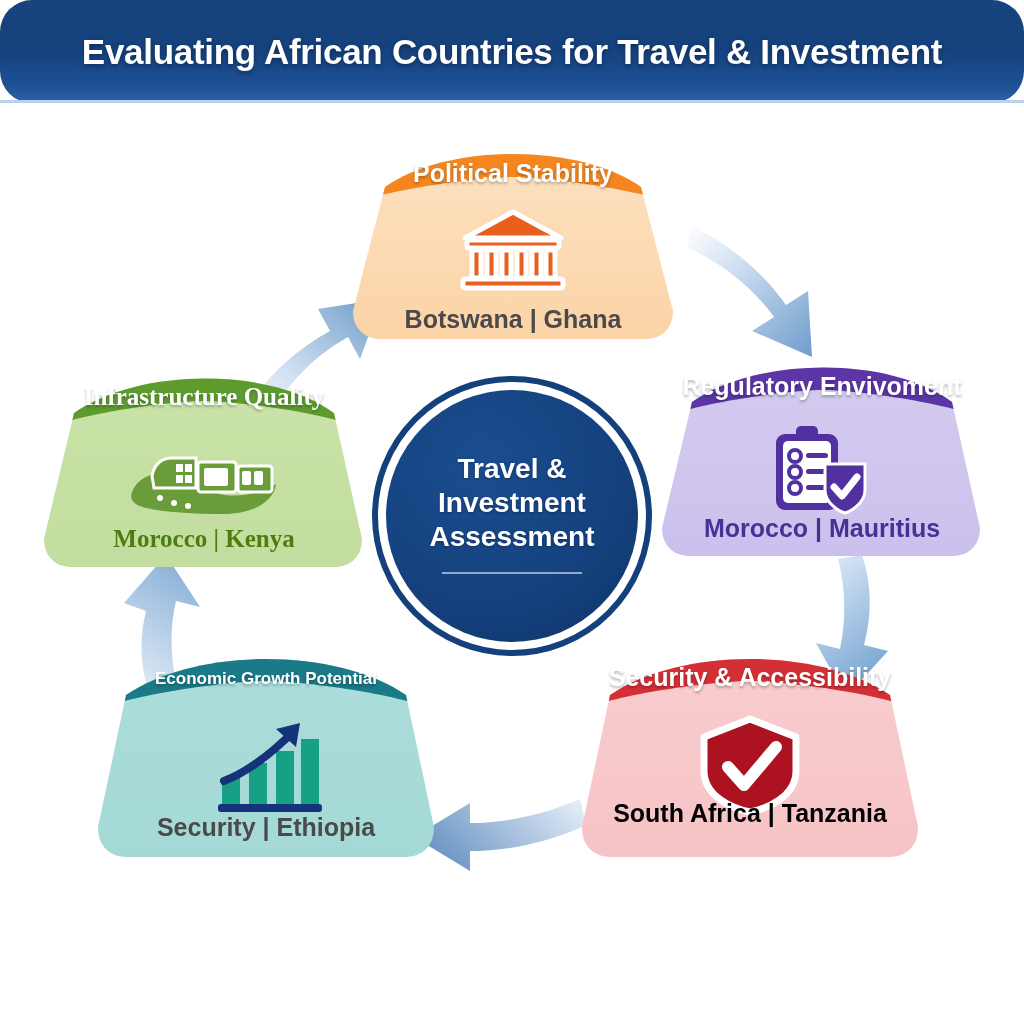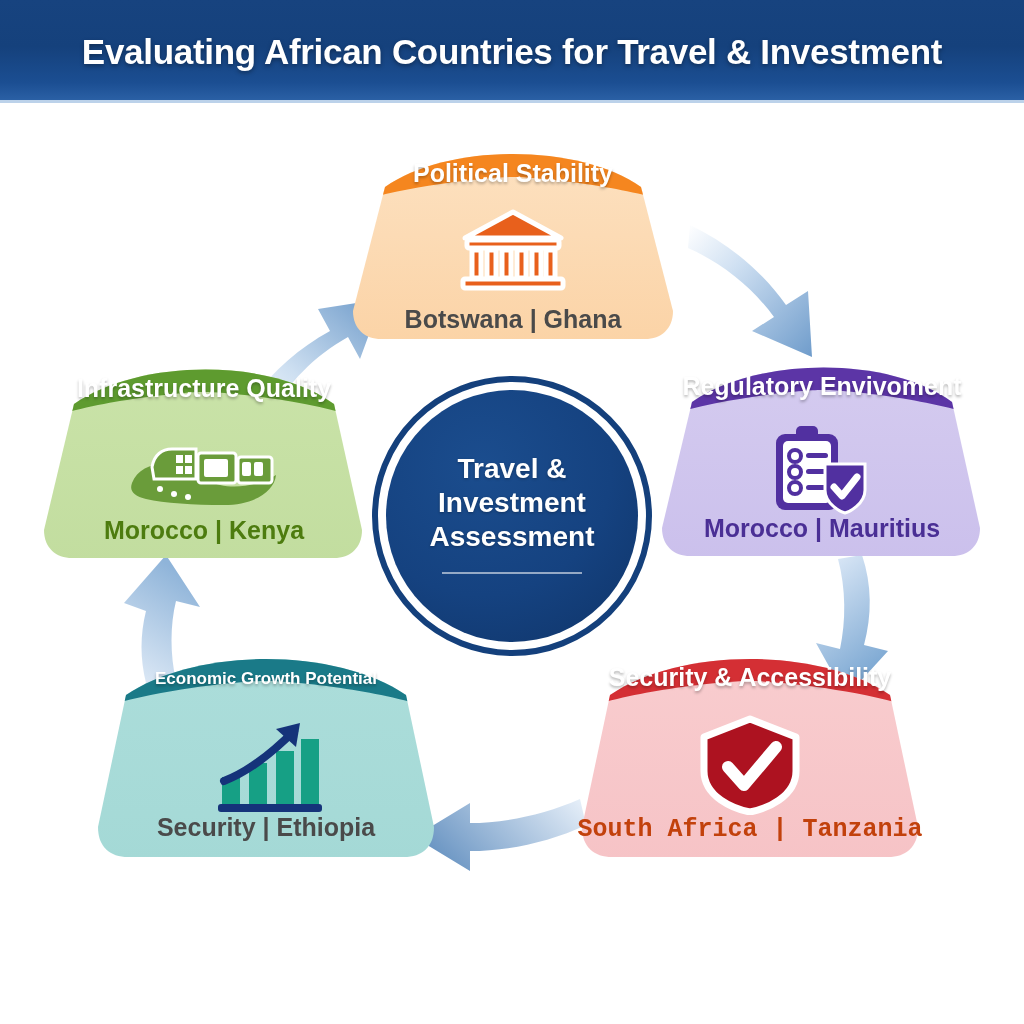--- a/index.html
+++ b/index.html
@@ -13,21 +13,21 @@
     position: relative;
     width: 1024px; height: 1024px;
     background: #ffffff;
   }
 
   
   #title-banner {
     position: absolute; left: 0; top: 0;
     width: 1024px; height: 103px;
     background: linear-gradient(180deg, #17437f 0%, #15417c 45%, #1b4e92 80%, #2d63a8 100%);
-    display: flex; align-items: center; justify-content: center;
+    display: flex; align-items: center; justify-content: center; border-radius: 32px;
   }
   #title-banner::after {
     content: ""; position: absolute; left: 0; bottom: 0;
     width: 100%; height: 3px; background: #bcd2ea;
   }
   #page-title {
     color: #ffffff;
     font-size: 35px;
     font-weight: bold;
     letter-spacing: -0.3px;
@@ -257,21 +257,21 @@
           <path d="M 0 0 L 376 0 L 376 90 C 320 64 214 54 188 54 C 162 54 56 64 0 90 Z" fill="#d42f34"></path>
         </g>
       </svg>
       <div class="seg-head-label" style="top:36px; font-size:25px;">Security &amp; Accessibility</div>
       <div class="seg-icon" style="top:88px; height:100px;">
         <svg width="108" height="100" viewBox="0 0 108 100">
           <path d="M 54 4 L 100 22 L 100 56 C 100 82 70 94 54 97 C 38 94 8 82 8 56 L 8 22 Z" fill="#ad1220" stroke="#ffffff" stroke-width="7" stroke-linejoin="round"></path>
           <path d="M 32 52 L 48 70 L 80 32" fill="none" stroke="#ffffff" stroke-width="12" stroke-linecap="round" stroke-linejoin="round"></path>
         </svg>
       </div>
-      <div class="seg-countries" style="top:188px; color:#c2410c;font-family:Liberation Mono, monospace;">South Africa | Tanzania</div>
+      <div class="seg-countries" style="top:172px; color:#000000;">South Africa | Tanzania</div>
     </div>
 
     <div class="segment" style="left:78px; top:524px; width:376px; height:236px;">
       <svg class="seg-shape" viewBox="0 0 376 236" preserveAspectRatio="none">
         <defs>
           <clipPath id="clipBL">
             <path d="M 48 68 C 118 20 258 20 328 68 L 356 200 C 356 220 344 230 326 230
                      L 50 230 C 32 230 20 220 20 200 Z"></path>
           </clipPath>
           <linearGradient id="bodyBL" x1="0" y1="0" x2="0" y2="1">
@@ -293,21 +293,21 @@
           <rect x="95" y="22" width="0" height="0" fill="#16a085"></rect>
           <rect x="93" y="24" width="18" height="66" fill="#16a085"></rect>
           <rect x="10" y="89" width="104" height="8" rx="3" fill="#15337a"></rect>
           <path d="M 16 66 C 42 56 64 38 86 16" fill="none" stroke="#15337a" stroke-width="8" stroke-linecap="round"></path>
           <path d="M 68 14 L 92 8 L 88 32 Z" fill="#15337a"></path>
         </svg>
       </div>
       <div class="seg-countries" style="top:186px; color:#4a4a4a;">Security | Ethiopia</div>
     </div>
 
-    <div class="segment" style="left:28px; top:235px; width:352px; height:226px;">
+    <div class="segment" style="left:28px; top:244px; width:352px; height:226px;font-family:Liberation Serif, serif;">
       <svg class="seg-shape" viewBox="0 0 352 226" preserveAspectRatio="none">
         <defs>
           <clipPath id="clipLeft">
             <path d="M 46 66 C 112 20 244 20 306 66 L 334 192 C 334 210 322 220 306 220
                      L 44 220 C 28 220 16 210 16 192 Z"></path>
           </clipPath>
           <linearGradient id="bodyLeft" x1="0" y1="0" x2="0" y2="1">
             <stop offset="0%" stop-color="#cbe4aa"></stop>
             <stop offset="100%" stop-color="#c2dd9f"></stop>
           </linearGradient>

